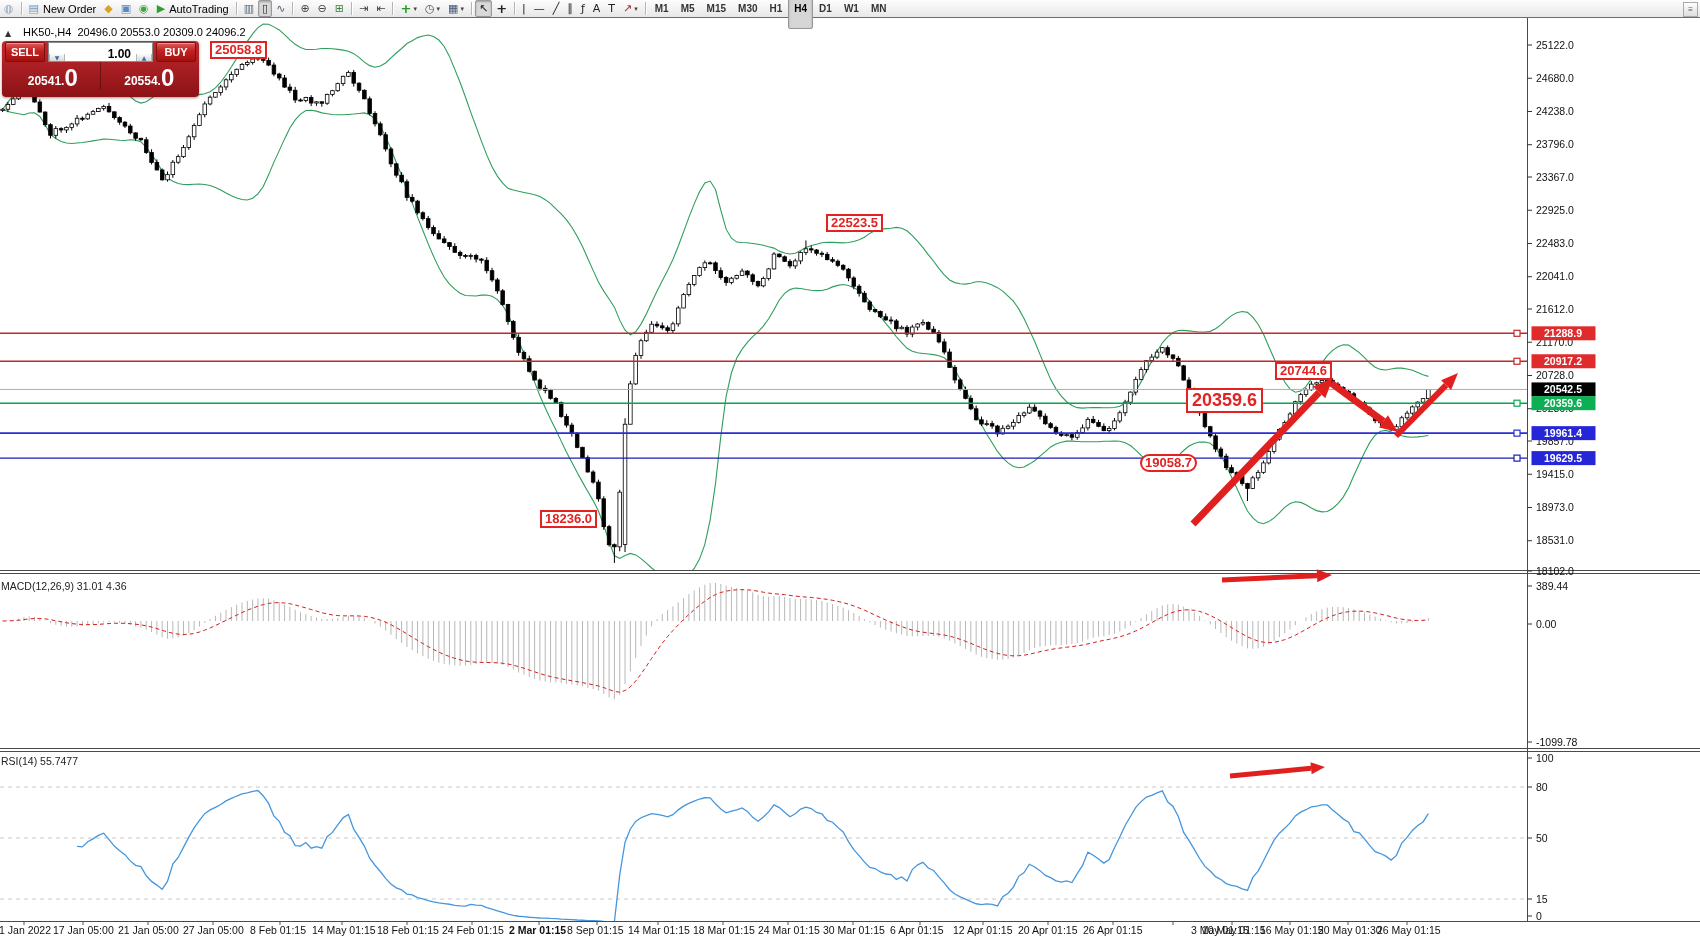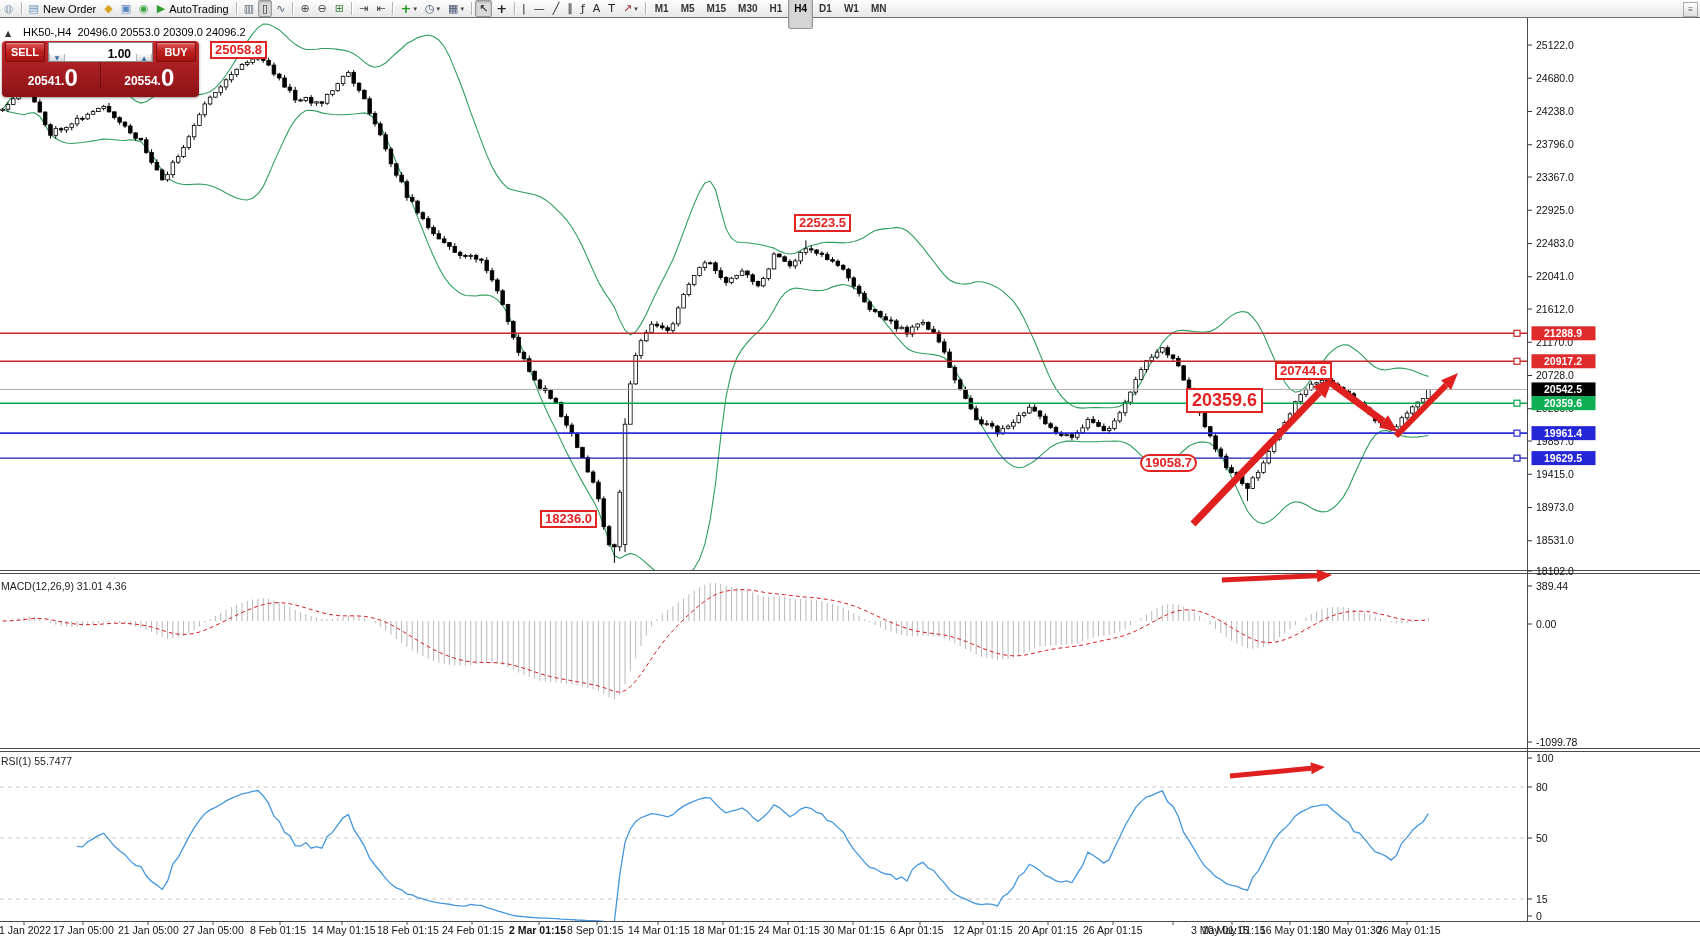--- a/index.html
+++ b/index.html
@@ -902,23 +902,23 @@
         <span class="lg">0</span>
       </div>
       <div class="oct-price">
         <span class="sm">20554.</span>
         <span class="lg">0</span>
       </div>
     </div>
   </div>
 
   <div id="macd-label">MACD(12,26,9) 31.01 4.36</div>
-  <div id="rsi-label">RSI(1) 55.7477</div>
+  <div id="rsi-label">RSI(14) 55.7477</div>
 <div class="anno" style="left: 210px; top: 41px;">25058.8</div>
-    <div class="anno" style="left: 794px; top: 214px;">22523.5</div>
+    <div class="anno" style="left: 826px; top: 214px;">22523.5</div>
     <div class="anno" style="left: 540px; top: 510px;">18236.0</div>
     <div class="anno" style="left: 1140px; top: 454px; border-radius: 9px;">19058.7</div>
     <div class="anno" style="left: 1275px; top: 362px;">20744.6</div>
     <div class="anno big" style="left: 1186px; top: 388px;">20359.6</div>
     <div class="time-label" style="left: -6px;">11 Jan 2022</div>
     <div class="time-label" style="left: 53px;">17 Jan 05:00</div>
     <div class="time-label" style="left: 118px;">21 Jan 05:00</div>
     <div class="time-label" style="left: 183px;">27 Jan 05:00</div>
     <div class="time-label" style="left: 250px;">8 Feb 01:15</div>
     <div class="time-label" style="left: 312px;">14 May 01:15</div>

